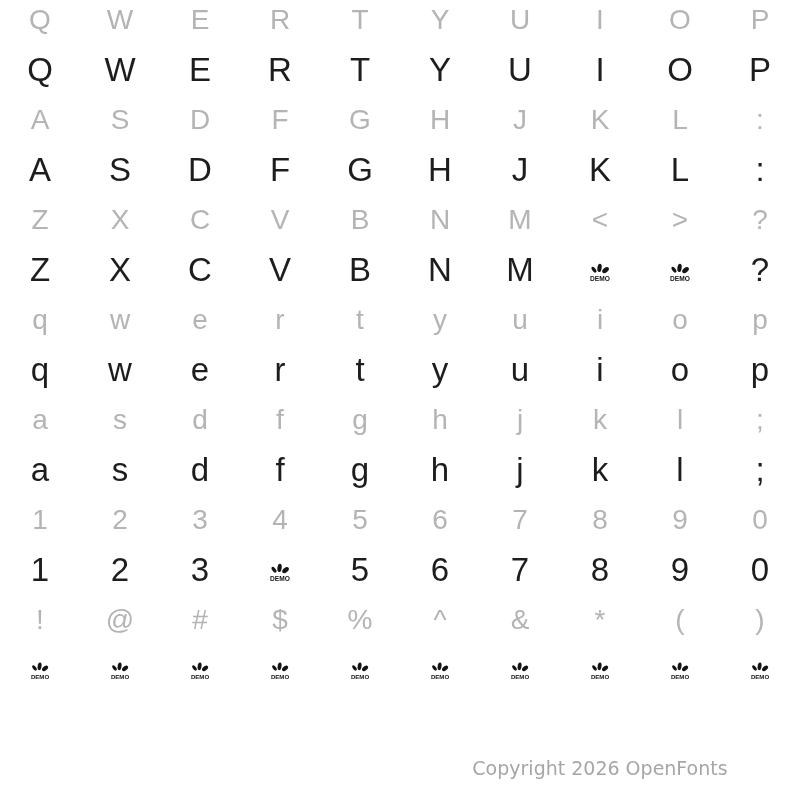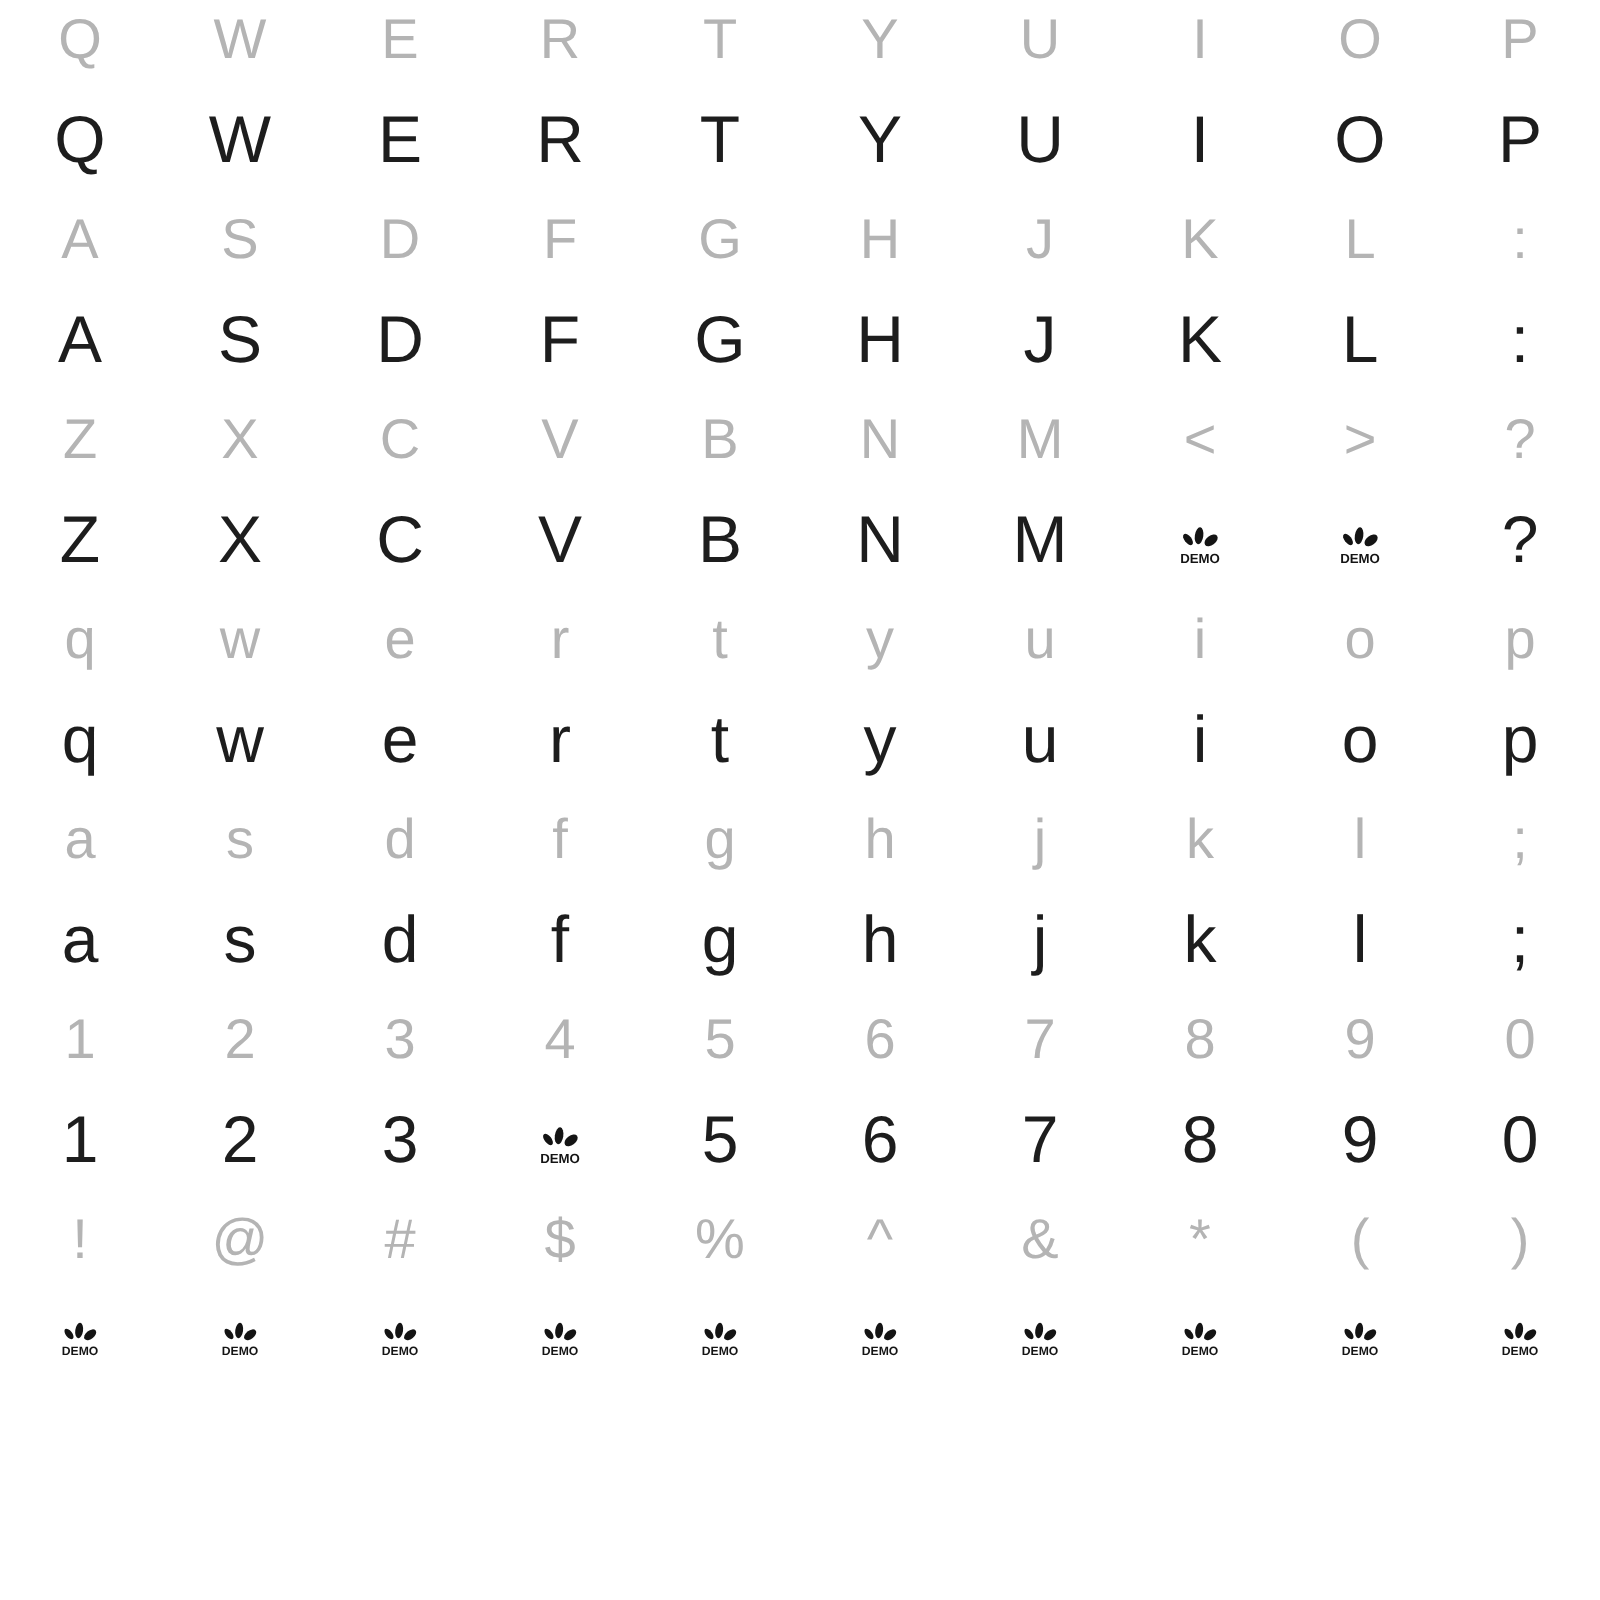--- a/index.html
+++ b/index.html
@@ -319,13 +319,14 @@
         <span class="cell"><svg width="22" height="23" viewBox="0 0 26 24" aria-label="DEMO">
             <g fill="var(--demo)">
               <ellipse cx="6.5" cy="9" rx="1.9" ry="3.6" transform="rotate(-38 6.5 9)"></ellipse>
               <ellipse cx="12.5" cy="7" rx="2.3" ry="4.6" transform="rotate(8 12.5 7)"></ellipse>
               <ellipse cx="19" cy="9.5" rx="2.5" ry="4.1" transform="rotate(52 19 9.5)"></ellipse>
               <text x="13" y="21.5" text-anchor="middle" font-size="7.2" font-weight="bold" font-family="Liberation Sans, sans-serif">DEMO</text>
             </g>
           </svg></span>
       </div>
     </div>
+  <div class="copyright">Copyright 2026 OpenFonts</div>
 </div>
 
 </body></html>

